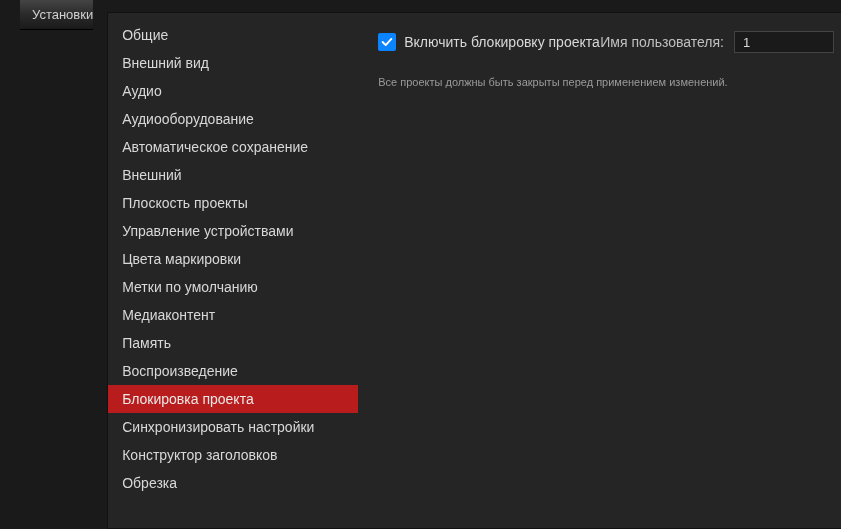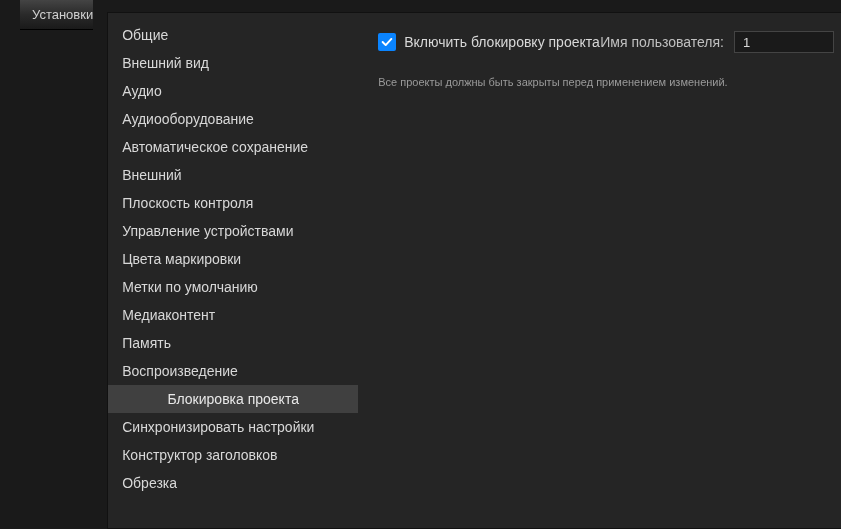--- a/index.html
+++ b/index.html
@@ -48,23 +48,22 @@
       overflow-y: auto;
     }
     .sidebar-item {
       padding: 4px 14px;
       cursor: pointer;
       color: #d8d8d8;
       font-size: 14px;
       line-height: 20px;
     }
     .sidebar-item.selected {
-      background: #404040;
+      background: #b91c1c;
       color: #e8e8e8;
-      text-align: center;
     }
     .main-panel {
       flex: 1;
       padding: 18px 20px;
       background: #252525;
     }
     .setting-row {
       display: flex;
       align-items: center;
       margin-bottom: 22px;
@@ -125,21 +124,21 @@
     <span>Установки</span>
   </div>
   <div class="content-frame">
     <div class="sidebar" id="sidebar">
         <div class="sidebar-item"><span>Общие</span></div>
         <div class="sidebar-item"><span>Внешний вид</span></div>
         <div class="sidebar-item"><span>Аудио</span></div>
         <div class="sidebar-item"><span>Аудиооборудование</span></div>
         <div class="sidebar-item"><span>Автоматическое сохранение</span></div>
         <div class="sidebar-item"><span>Внешний</span></div>
-        <div class="sidebar-item"><span>Плоскость контроля</span></div>
+        <div class="sidebar-item"><span>Плоскость проекты</span></div>
         <div class="sidebar-item"><span>Управление устройствами</span></div>
         <div class="sidebar-item"><span>Цвета маркировки</span></div>
         <div class="sidebar-item"><span>Метки по умолчанию</span></div>
         <div class="sidebar-item"><span>Медиаконтент</span></div>
         <div class="sidebar-item"><span>Память</span></div>
         <div class="sidebar-item"><span>Воспроизведение</span></div>
         <div class="sidebar-item selected"><span>Блокировка проекта</span></div>
         <div class="sidebar-item"><span>Синхронизировать настройки</span></div>
         <div class="sidebar-item"><span>Конструктор заголовков</span></div>
         <div class="sidebar-item"><span>Обрезка</span></div>

